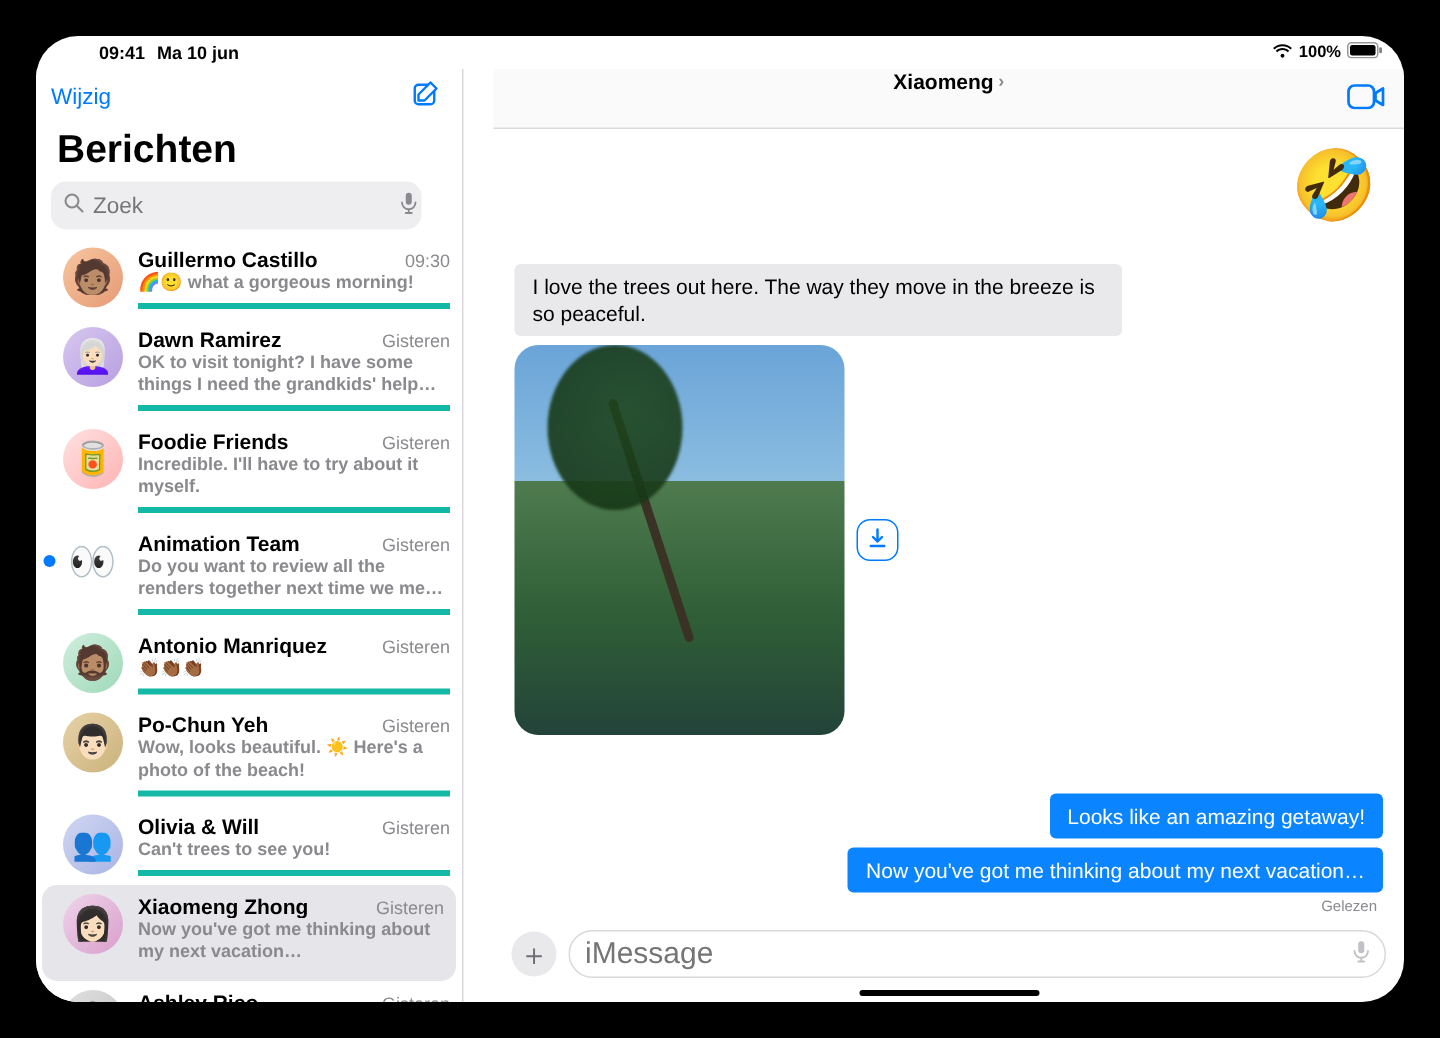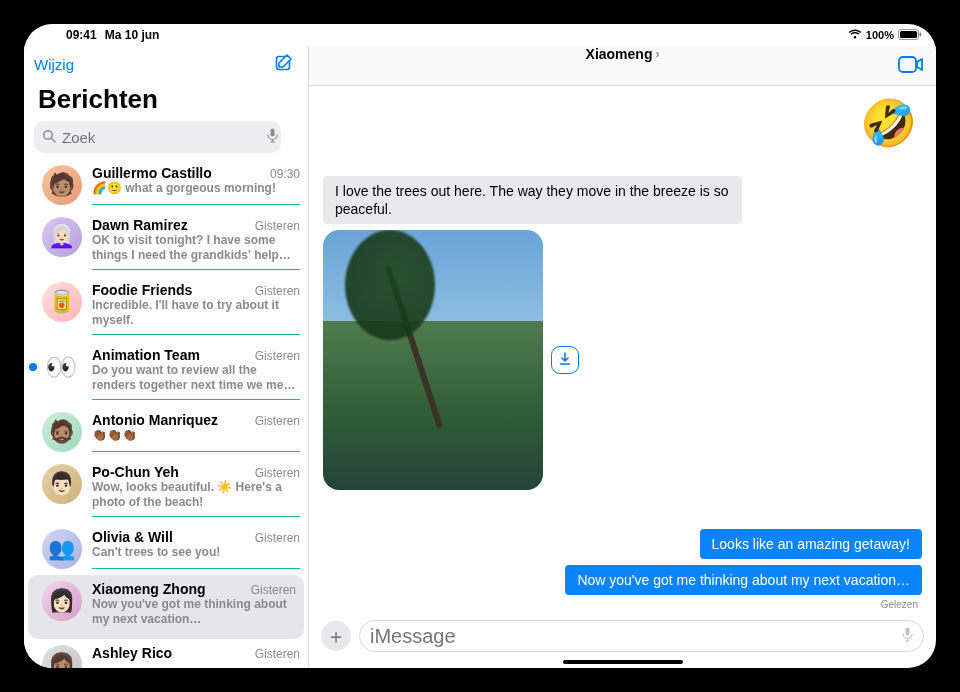--- a/index.html
+++ b/index.html
@@ -43,20 +43,21 @@
   }
   .statusbar .left { display:flex; gap:8px;margin-left:28px; }
   .statusbar .spacer { flex:1; }
   .statusbar .right { display:flex; gap:4px; align-items:center; font-size:11px; }
   
   .content {
     flex:1;
     display:flex;
     min-height:0;
     position:relative;
+    gap:20px;
   }
   .drag-dots {
     position:absolute;
     top:2px;
     left:50%;
     transform:translateX(-50%);
     color:#888;
     font-size:12px;
     letter-spacing:2px;
   }
@@ -135,21 +136,21 @@
   }
   .avatar {
     width:40px;height:40px;
     border-radius:50%;
     flex-shrink:0;
     display:flex;align-items:center;justify-content:center;
     font-size:22px;
     background:#d1d1d6;
     overflow:hidden;
   }
-  .convo-body { flex:1; min-width:0; border-bottom:1px solid #14b8a6; padding-bottom:6px; }
+  .convo-body { flex:1; min-width:0; border-bottom:4px solid #14b8a6; padding-bottom:6px; }
   .convo.selected .convo-body { border-bottom:none; }
   .convo-row1 { display:flex; justify-content:space-between; align-items:baseline; gap:6px;}
   .convo-name { font-size:14px; font-weight:600; white-space:nowrap; overflow:hidden; text-overflow:ellipsis;}
   .convo-time { font-size:12px; color:#8a8a8e; flex-shrink:0;}
   .convo-preview { font-size:12px; color:#8a8a8e; line-height:1.25; max-height:2.5em; overflow:hidden;font-weight:bold;}
   
   .chat {
     flex:1;
     display:flex;
     flex-direction:column;

